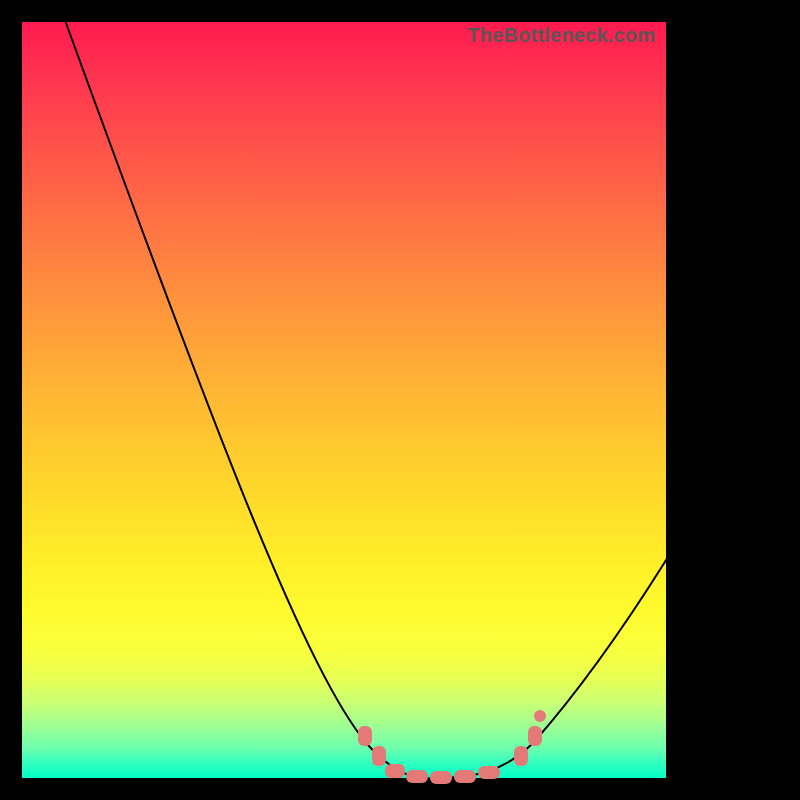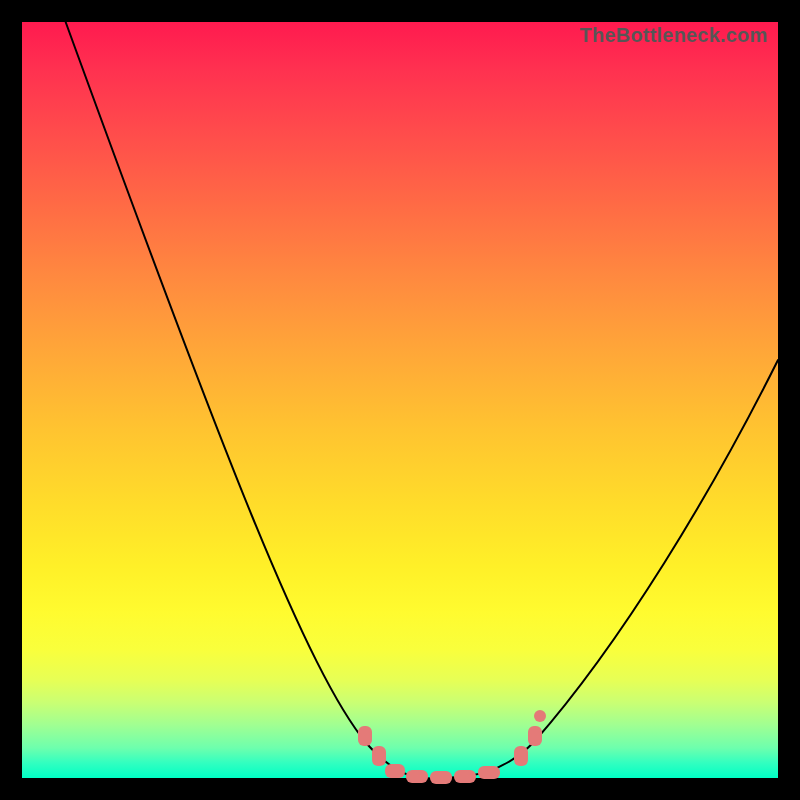--- a/index.html
+++ b/index.html
@@ -7,21 +7,21 @@
     padding: 0;
     width: 800px;
     height: 800px;
     background: #000;
     overflow: hidden;
   }
   .frame {
     position: absolute;
     left: 22px;
     top: 22px;
-    width: 756px;
+    width: 644px;
     height: 756px;
     background: linear-gradient(to bottom,
       #ff1a4f 0%,
       #ff3050 6%,
       #ff4a4c 14%,
       #ff6a45 24%,
       #ff8a3f 34%,
       #ffa838 44%,
       #ffc430 54%,
       #ffdd2a 64%,

